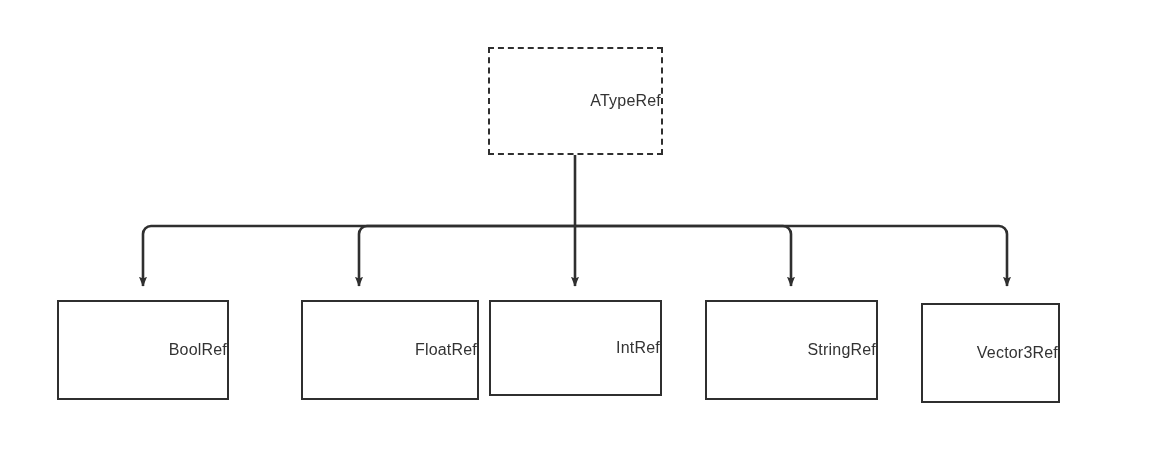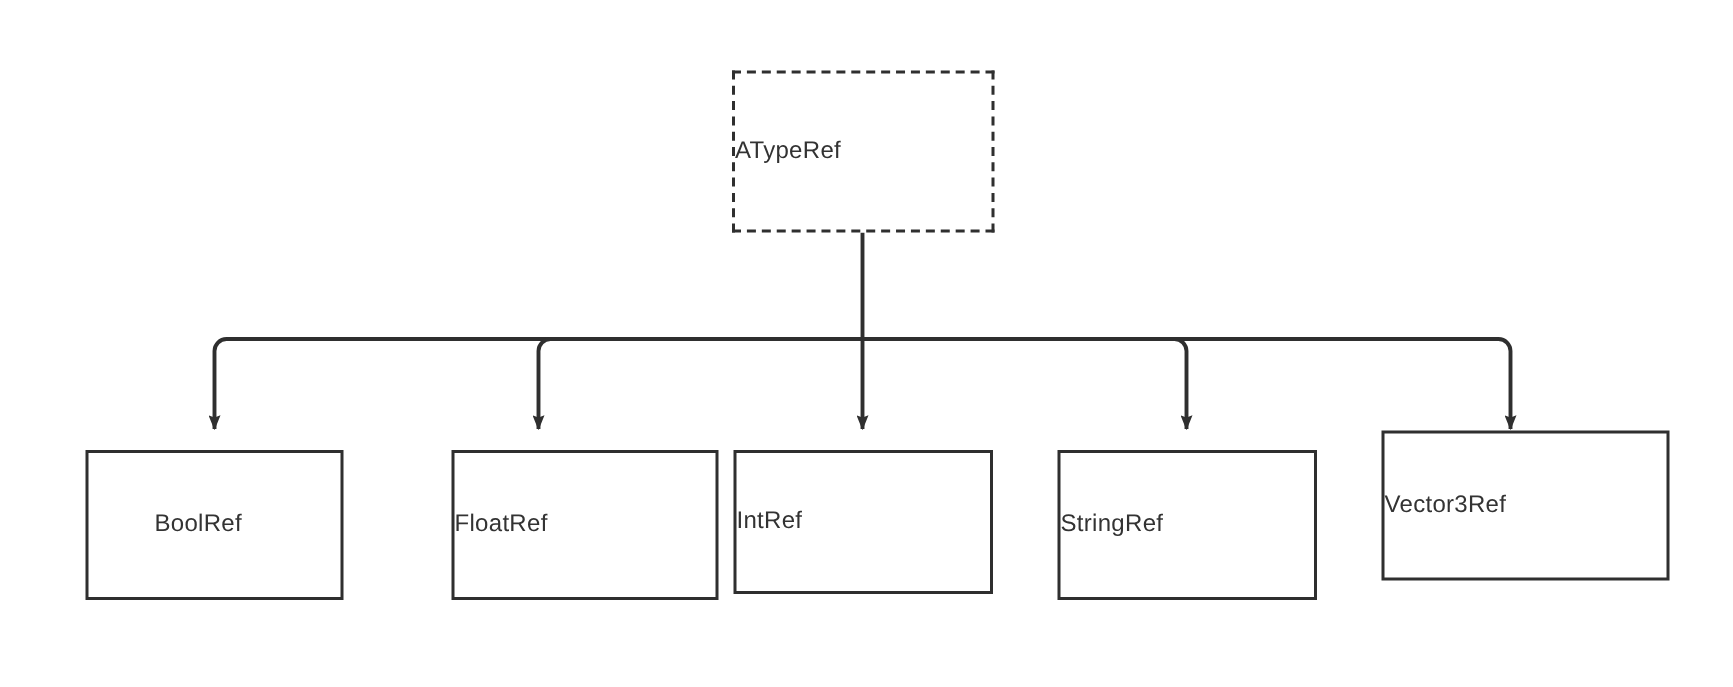--- a/index.html
+++ b/index.html
@@ -22,21 +22,21 @@
     left: 0;
     top: 0;
     width: 1155px;
     height: 458px;
   }
   .node {
     position: absolute;
     box-sizing: border-box;
     display: flex;
     align-items: center;
-    justify-content: flex-start;
+    justify-content: flex-end;
     background: #ffffff;
     color: #333333;
     font-size: 16px;
     letter-spacing: 0.2px;
     line-height: 1;
     z-index: 2;
   }
   .node-solid {
     border: 2px solid #2f2f2f;
   }
@@ -89,17 +89,17 @@
   </div>
 
   <div class="node node-solid" style="left:489px; top:300px; width:173px; height:96px;">
     <span class="node-label">IntRef</span>
   </div>
 
   <div class="node node-solid" style="left:705px; top:300px; width:173px; height:100px;">
     <span class="node-label">StringRef</span>
   </div>
 
-  <div class="node node-solid" style="left:921px; top:287px; width:192px; height:100px;">
+  <div class="node node-solid" style="left:921px; top:303px; width:139px; height:100px;">
     <span class="node-label">Vector3Ref</span>
   </div>
 
 </div>
 
 </body></html>

